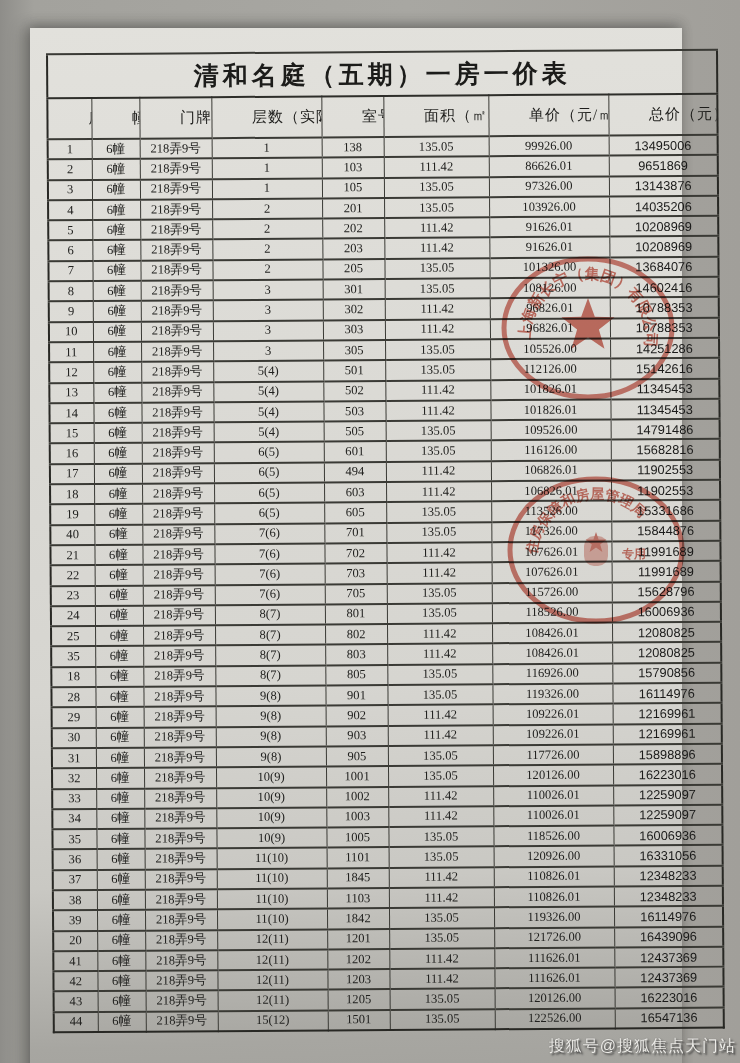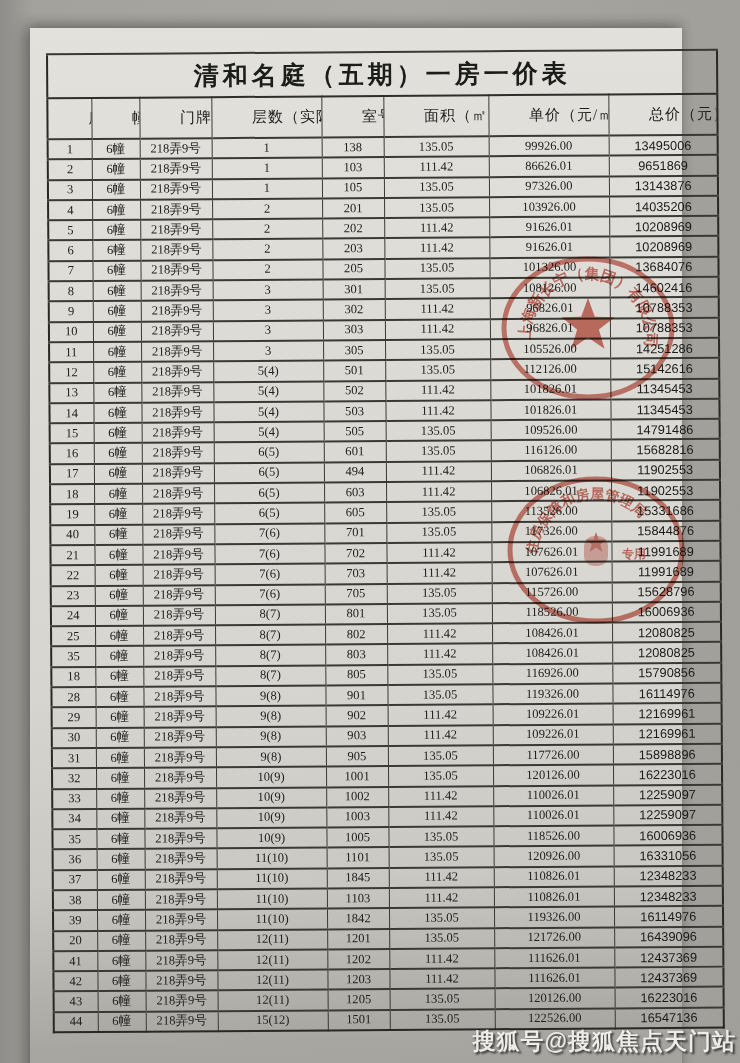--- a/index.html
+++ b/index.html
@@ -47,21 +47,21 @@
 
   .page-footer{
     position:absolute;left:0;width:702px;top:1018px;text-align:center;
     font-size:14.5px;letter-spacing:3px;color:#45443f;filter:blur(.3px);
     font-family:"Liberation Serif","DejaVu Serif",serif;
     margin-top:36px;
   }
   .watermark{
     position:absolute;right:4px;bottom:6px;
     font-family:"Liberation Sans","DejaVu Sans",sans-serif;
-    font-size:23px;font-weight:bold;letter-spacing:1px;
+    font-size:16px;font-weight:normal;letter-spacing:1px;
     color:#edecе8;color:#edece8;
     text-shadow:2px 2px 2px rgba(45,45,45,.85),0 0 1px rgba(60,60,60,.6);
     margin-top:13px;
   }
 </style>
 </head>
 <body>
 
 <div class="scene">
   <div class="paper">

